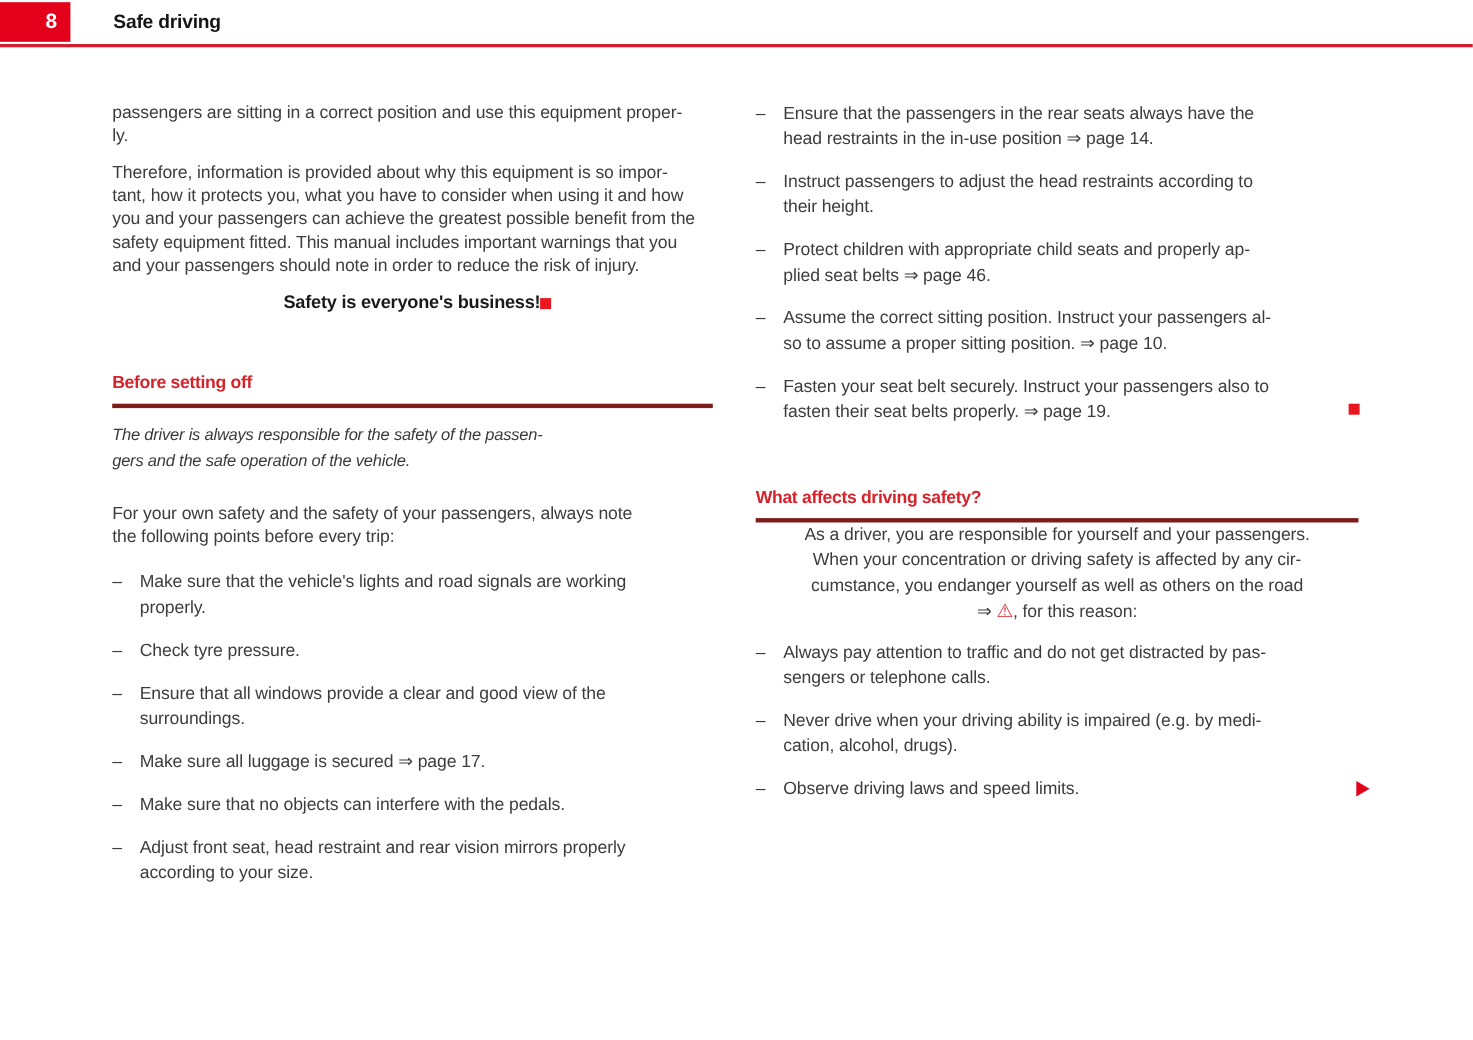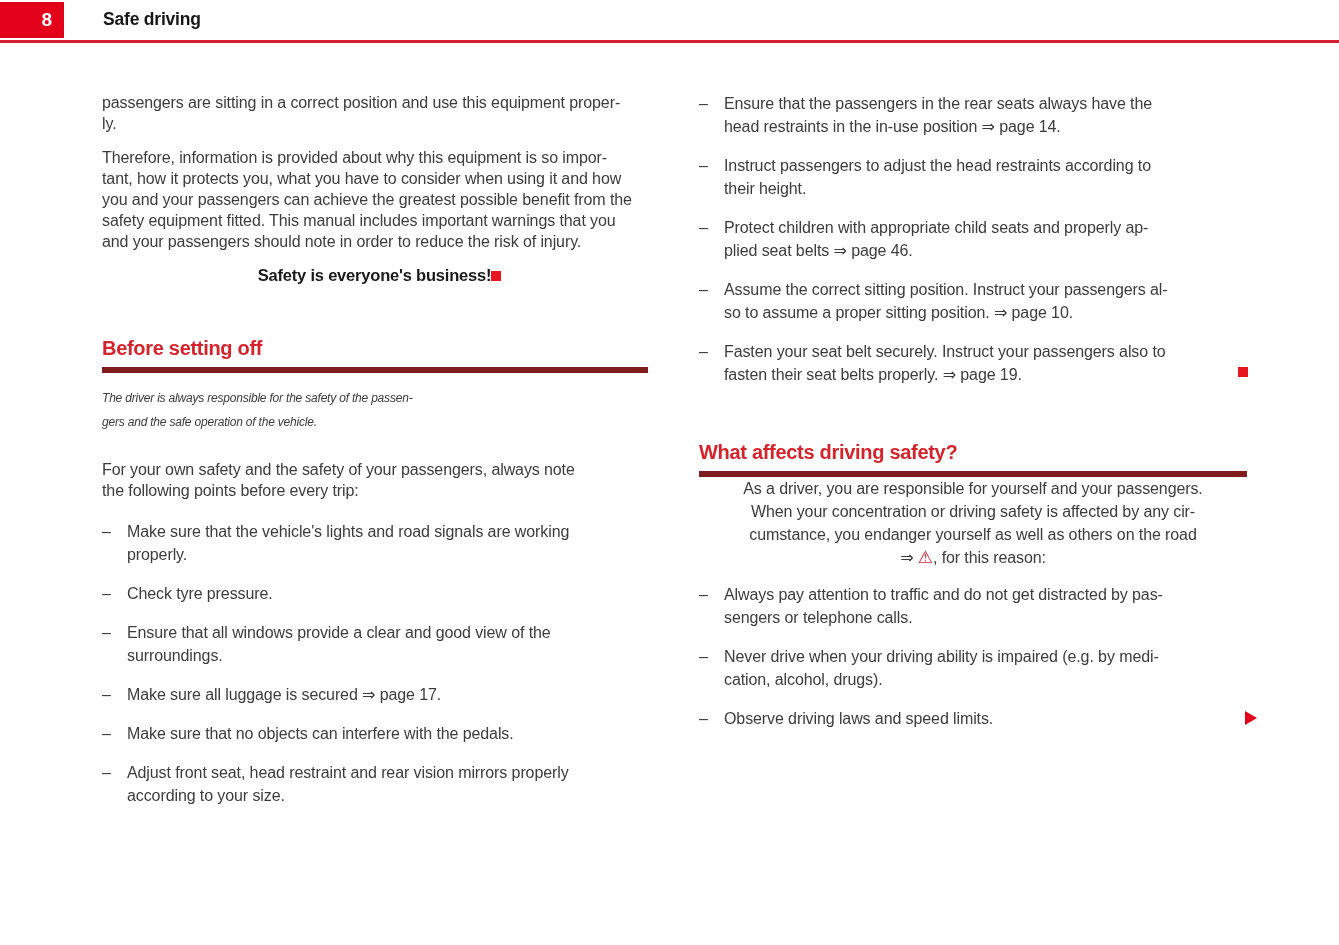--- a/index.html
+++ b/index.html
@@ -19,21 +19,21 @@
   .chapter-title {
     position:absolute; left:103px; top:9px; font-size:17.5px; font-weight:bold;
     color:#161616; letter-spacing:-0.2px;
   }
   .header-rule {
     position:absolute; left:0; top:40px; width:1339px; height:3px;
     background:#cf2030;
   }
   
   .columns {
-    position:absolute; left:102px; top:92px; display:flex; gap:51px;
+    position:absolute; left:102px; top:92px; display:flex; gap:39px;
   }
   .col-left  { width:546px; }
   .col-right { width:548px; }
 
   p.body {
     font-size:16px; line-height:21px; white-space:pre-line;
     letter-spacing:-0.1px; margin-bottom:13px; color:#3c3c3c;
   }
   .bold-row {
     display:flex; align-items:center; justify-content:center;
@@ -41,27 +41,27 @@
   }
   .bold-note {
     font-size:16.5px; line-height:21px; font-weight:bold; color:#1a1a1a;
     letter-spacing:-0.2px;
   }
   .end-square {
     width:10px; height:10px; background:#e8161f; flex:0 0 auto;
     margin-right:-9px;
   }
   h2.section-heading {
-    color:#d6232b; font-size:20px; line-height:25px; font-weight:bold;
-    letter-spacing:-0.3px; border-bottom:6px solid #7f1d1d; padding-bottom:6px;
+    color:#d6232b; font-size:16px; line-height:25px; font-weight:bold;
+    letter-spacing:-0.3px; border-bottom:4px solid #7f1d1d; padding-bottom:6px;
   }
   .col-left h2.section-heading  { margin-top:50px; }
   .col-right h2.section-heading { margin-top:54px; }
   p.lead {
-    font-style:italic; font-size:12px; line-height:24px;
+    font-style:italic; font-size:15px; line-height:24px;
     white-space:pre-line; margin:13px 0 25px; color:#3a3a3a;
     letter-spacing:-0.2px;
   }
   .col-right p.lead { margin-bottom:21px; }
   p.para-23 { line-height:23px; margin-bottom:0;text-align:center; }
   ul.dash-list { list-style:none; margin-top:19px; }
   .col-right ul.dash-list.first { margin-top:0; }
   .col-right ul.dash-list.second { margin-top:14px; }
   ul.dash-list li {
     position:relative; display:flex; margin-bottom:16px;

